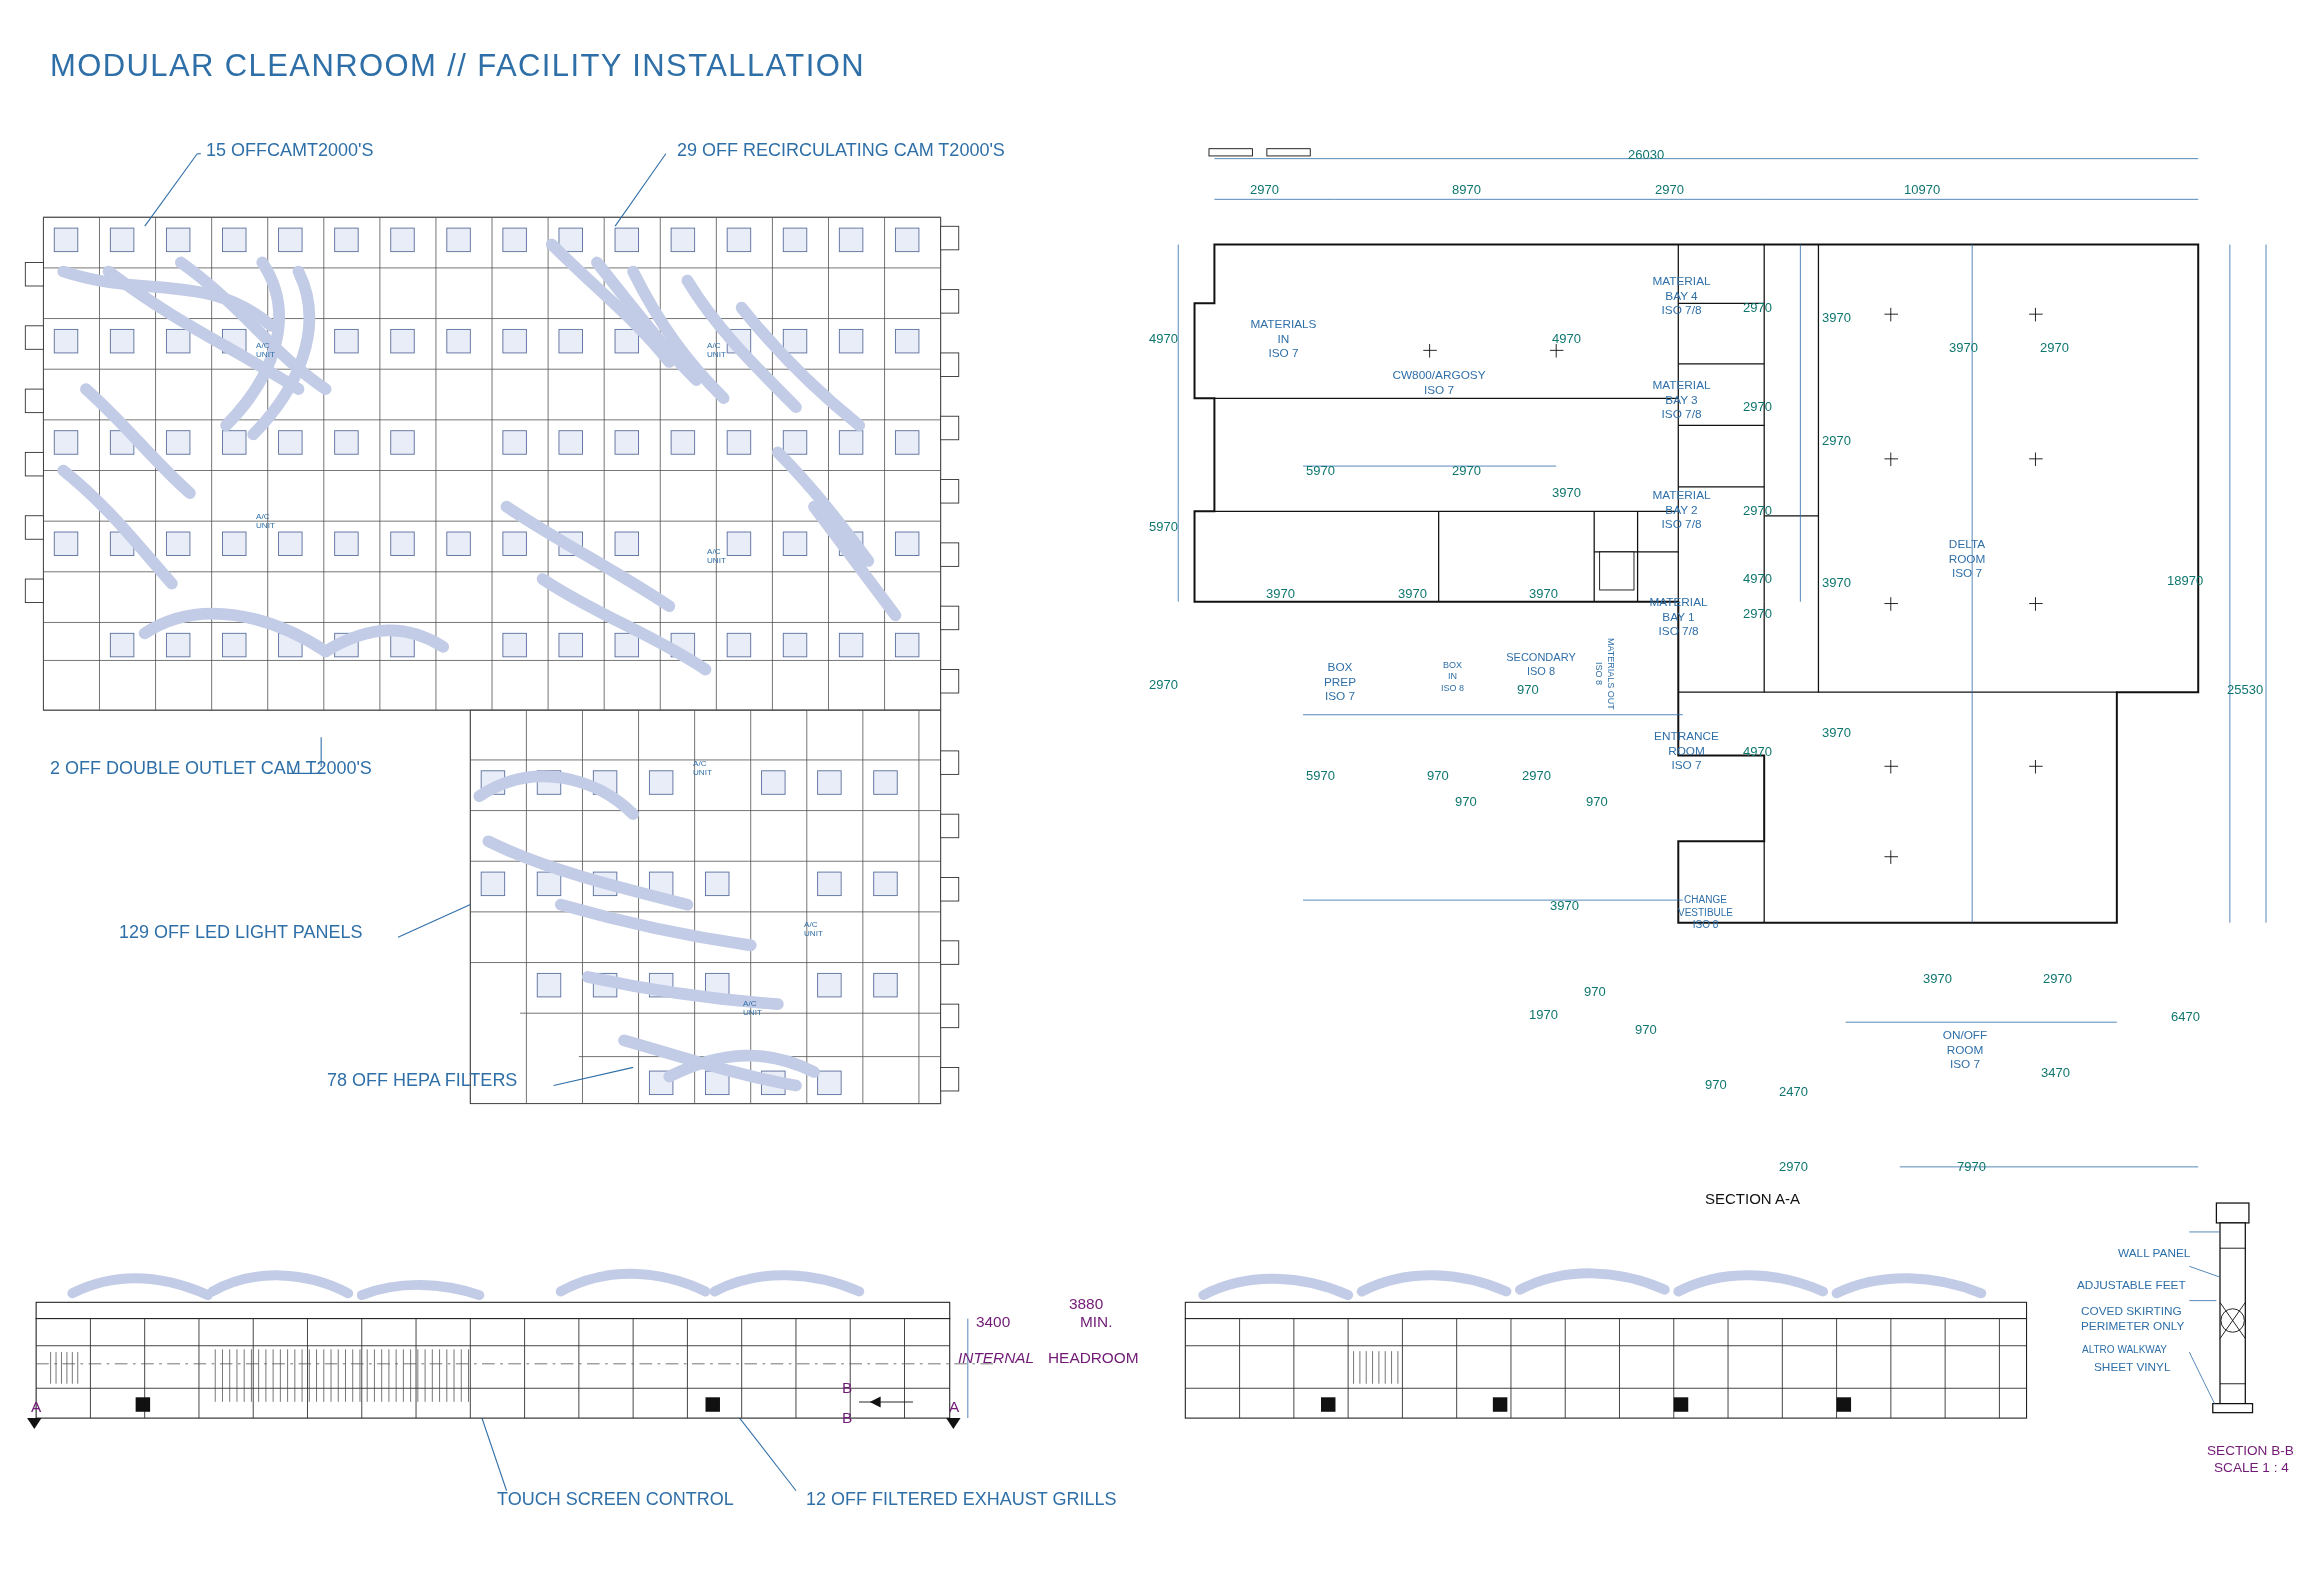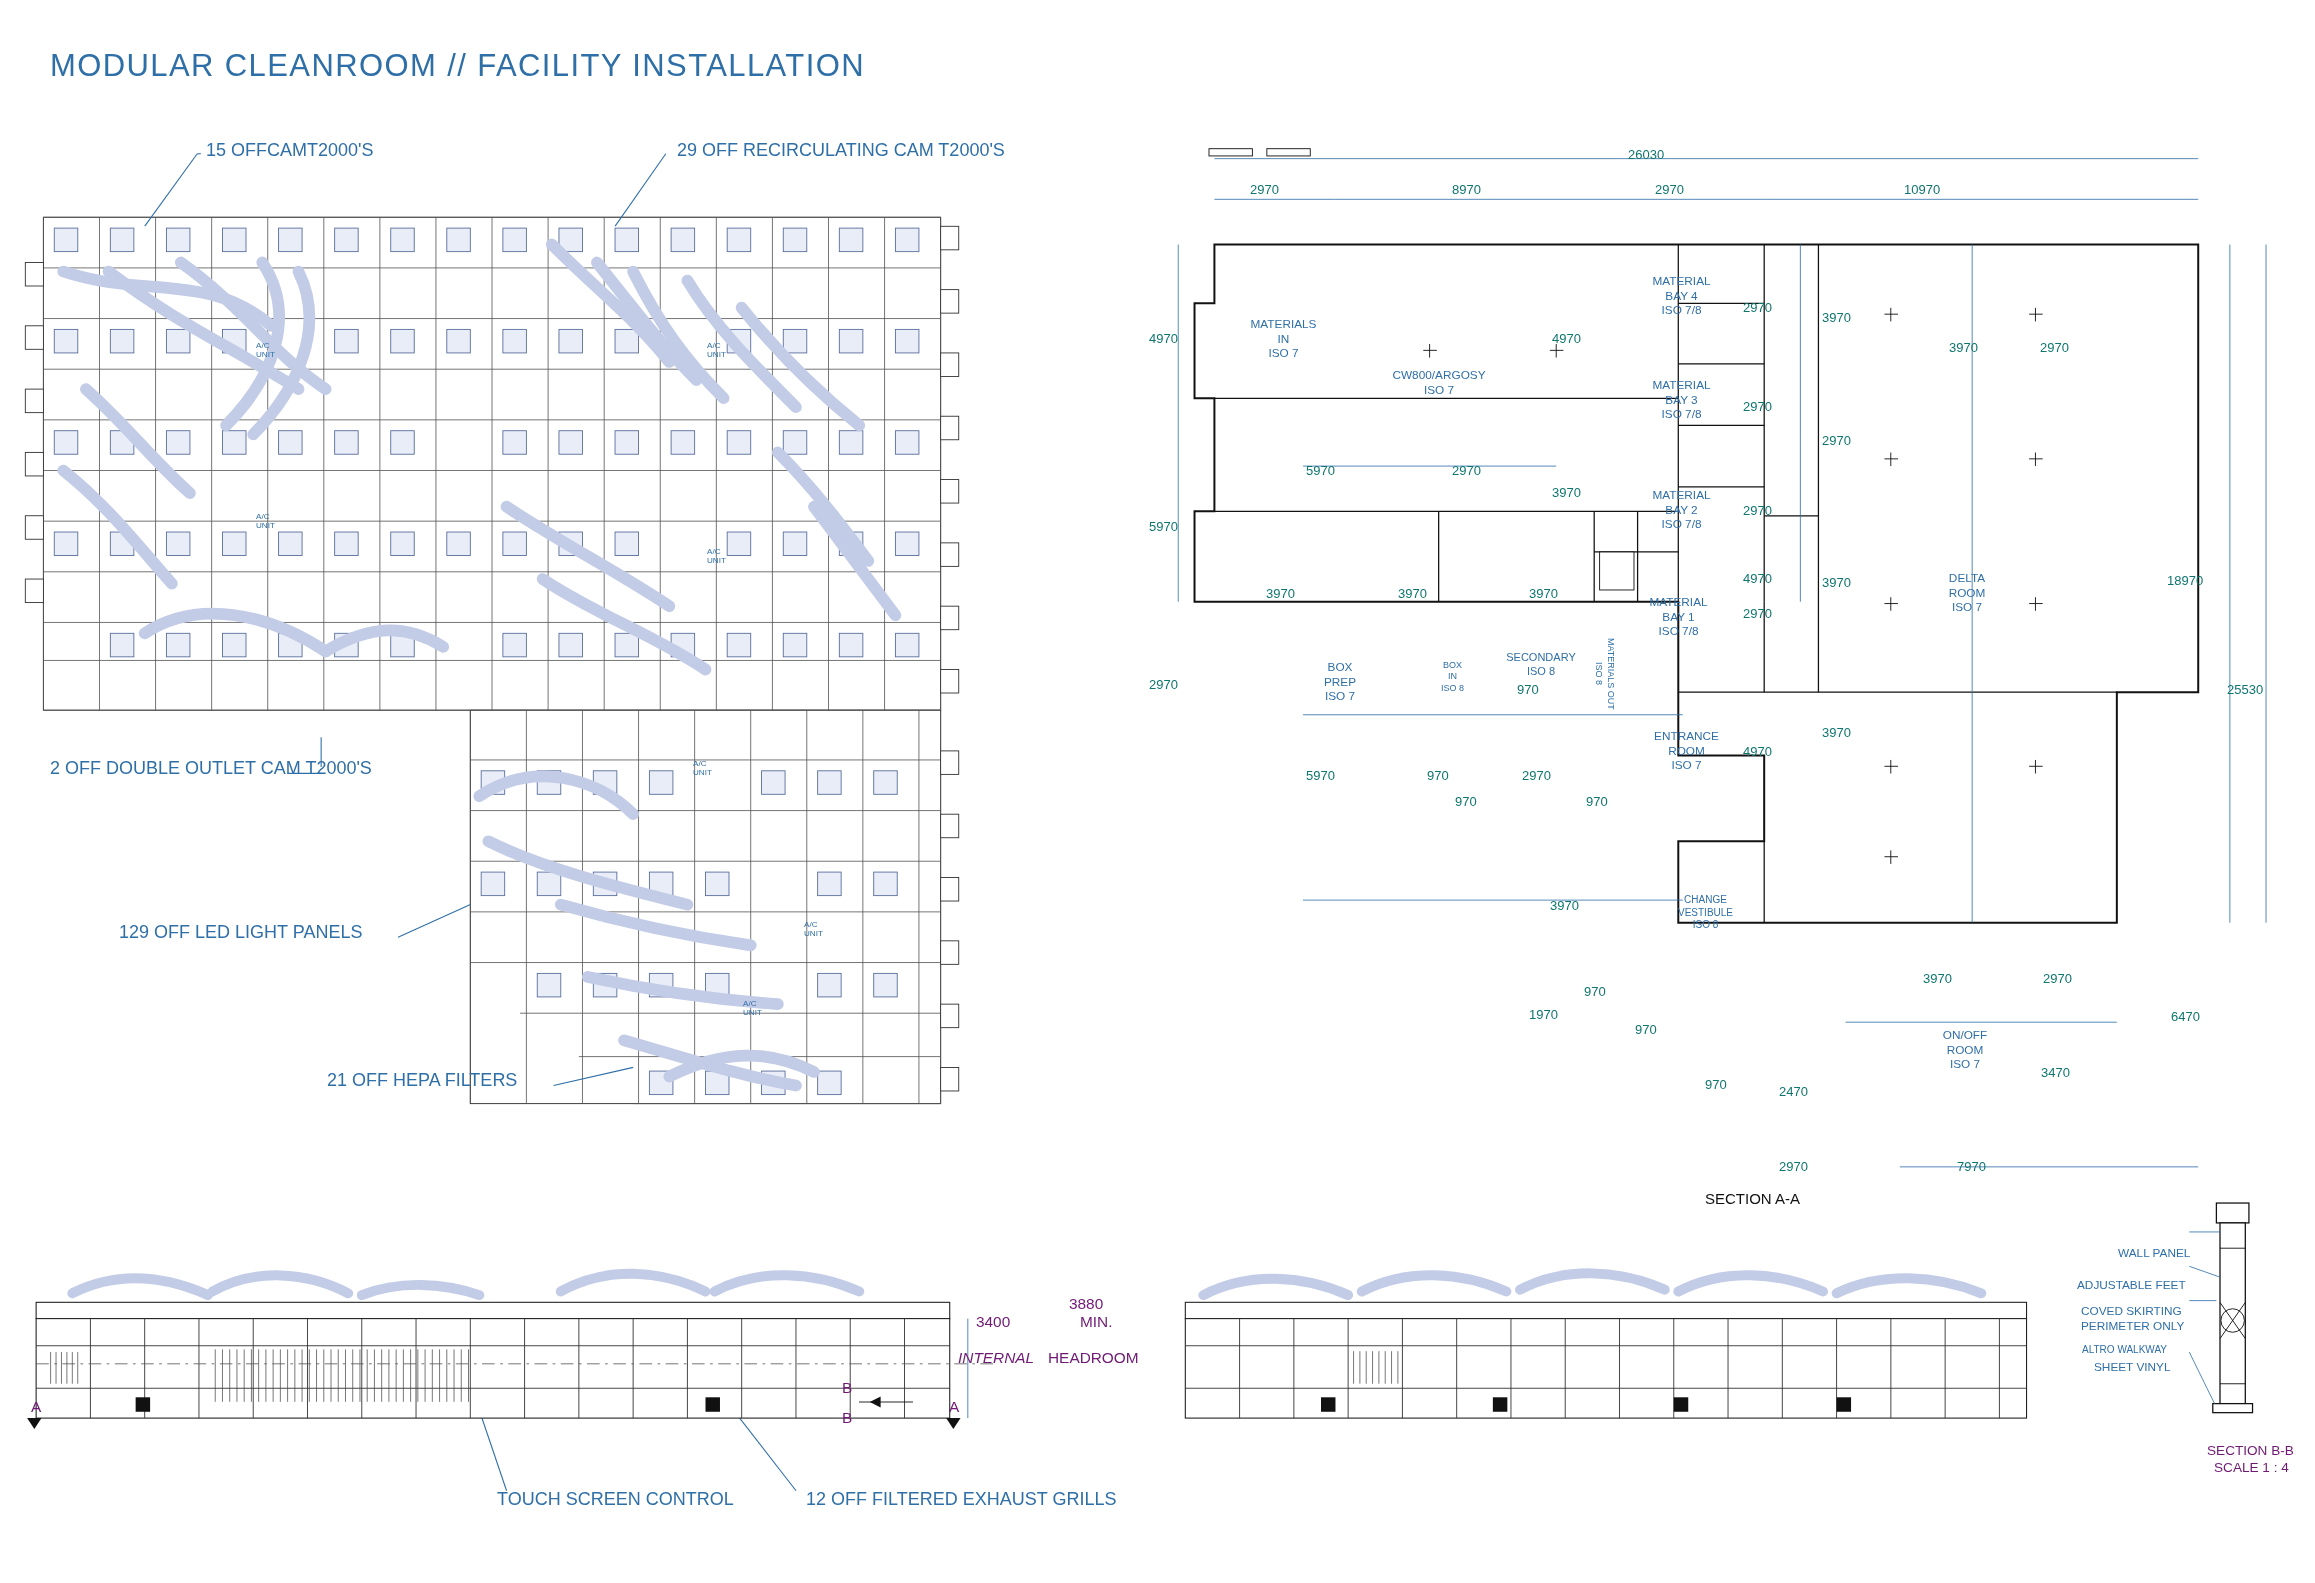--- a/index.html
+++ b/index.html
@@ -282,21 +282,21 @@
     <line x1="612" y1="1200" x2="700" y2="1180"></line>
     <line x1="560" y1="1648" x2="520" y2="1530"></line>
     <line x1="880" y1="1648" x2="800" y2="1545"></line>
   </g>
 </svg>
 
 <div class="abs callout" style="left:206px;top:140px;">15 OFFCAMT2000'S</div>
 <div class="abs callout" style="left:677px;top:140px;">29 OFF RECIRCULATING CAM T2000'S</div>
 <div class="abs callout" style="left:50px;top:758px;">2 OFF DOUBLE OUTLET CAM T2000'S</div>
 <div class="abs callout" style="left:119px;top:922px;">129 OFF LED LIGHT PANELS</div>
-<div class="abs callout" style="left:327px;top:1070px;">21 OFF HEPA FILTERS</div>
+<div class="abs callout" style="left:327px;top:1070px;">78 OFF HEPA FILTERS</div>
 <div class="abs callout" style="left:497px;top:1489px;">TOUCH SCREEN CONTROL</div>
 <div class="abs callout" style="left:806px;top:1489px;">12 OFF FILTERED EXHAUST GRILLS</div>
 
 <svg class="abs" style="left:1131px;top:127px;" width="1185" height="1067" viewBox="0 0 1310 1180">
 
   <g fill="#ffffff" stroke="#111" stroke-width="2.2">
     <path d="M92 130 L92 195 L70 195 L70 300 L92 300 L92 425 L70 425 L70 525 L605 525 L605 695 L700 695 L700 790 L605 790 L605 880 L1090 880 L1090 625 L1180 625 L1180 130 Z"></path>
   </g>
 
   <g fill="none" stroke="#111" stroke-width="1.4">
@@ -399,21 +399,21 @@
 <div class="abs roomlbl" style="left:1304px;top:660px;width:72px;">BOX
 PREP
 ISO 7</div>
 <div class="abs roomlbl" style="left:1427px;top:660px;width:51px;font-size:9px;">BOX
 IN
 ISO 8</div>
 <div class="abs roomlbl" style="left:1493px;top:651px;width:96px;font-size:11px;">SECONDARY
 ISO 8</div>
 <div class="abs roomlbl" style="left:1603px;top:638px;width:12.7px;font-size:9px;writing-mode:vertical-rl;">MATERIALS OUT
 ISO 8</div>
-<div class="abs roomlbl" style="left:1922px;top:571px;width:90px;">DELTA
+<div class="abs roomlbl" style="left:1922px;top:537px;width:90px;">DELTA
 ROOM
 ISO 7</div>
 <div class="abs roomlbl" style="left:1920px;top:1028px;width:90px;">ON/OFF
 ROOM
 ISO 7</div>
 
 <div class="abs dimtxt" style="left:1628px;top:147px;width:72px;">26030</div>
 <div class="abs dimtxt" style="left:1250px;top:182px;width:58px;">2970</div>
 <div class="abs dimtxt" style="left:1452px;top:182px;width:58px;">8970</div>
 <div class="abs dimtxt" style="left:1655px;top:182px;width:58px;">2970</div>

